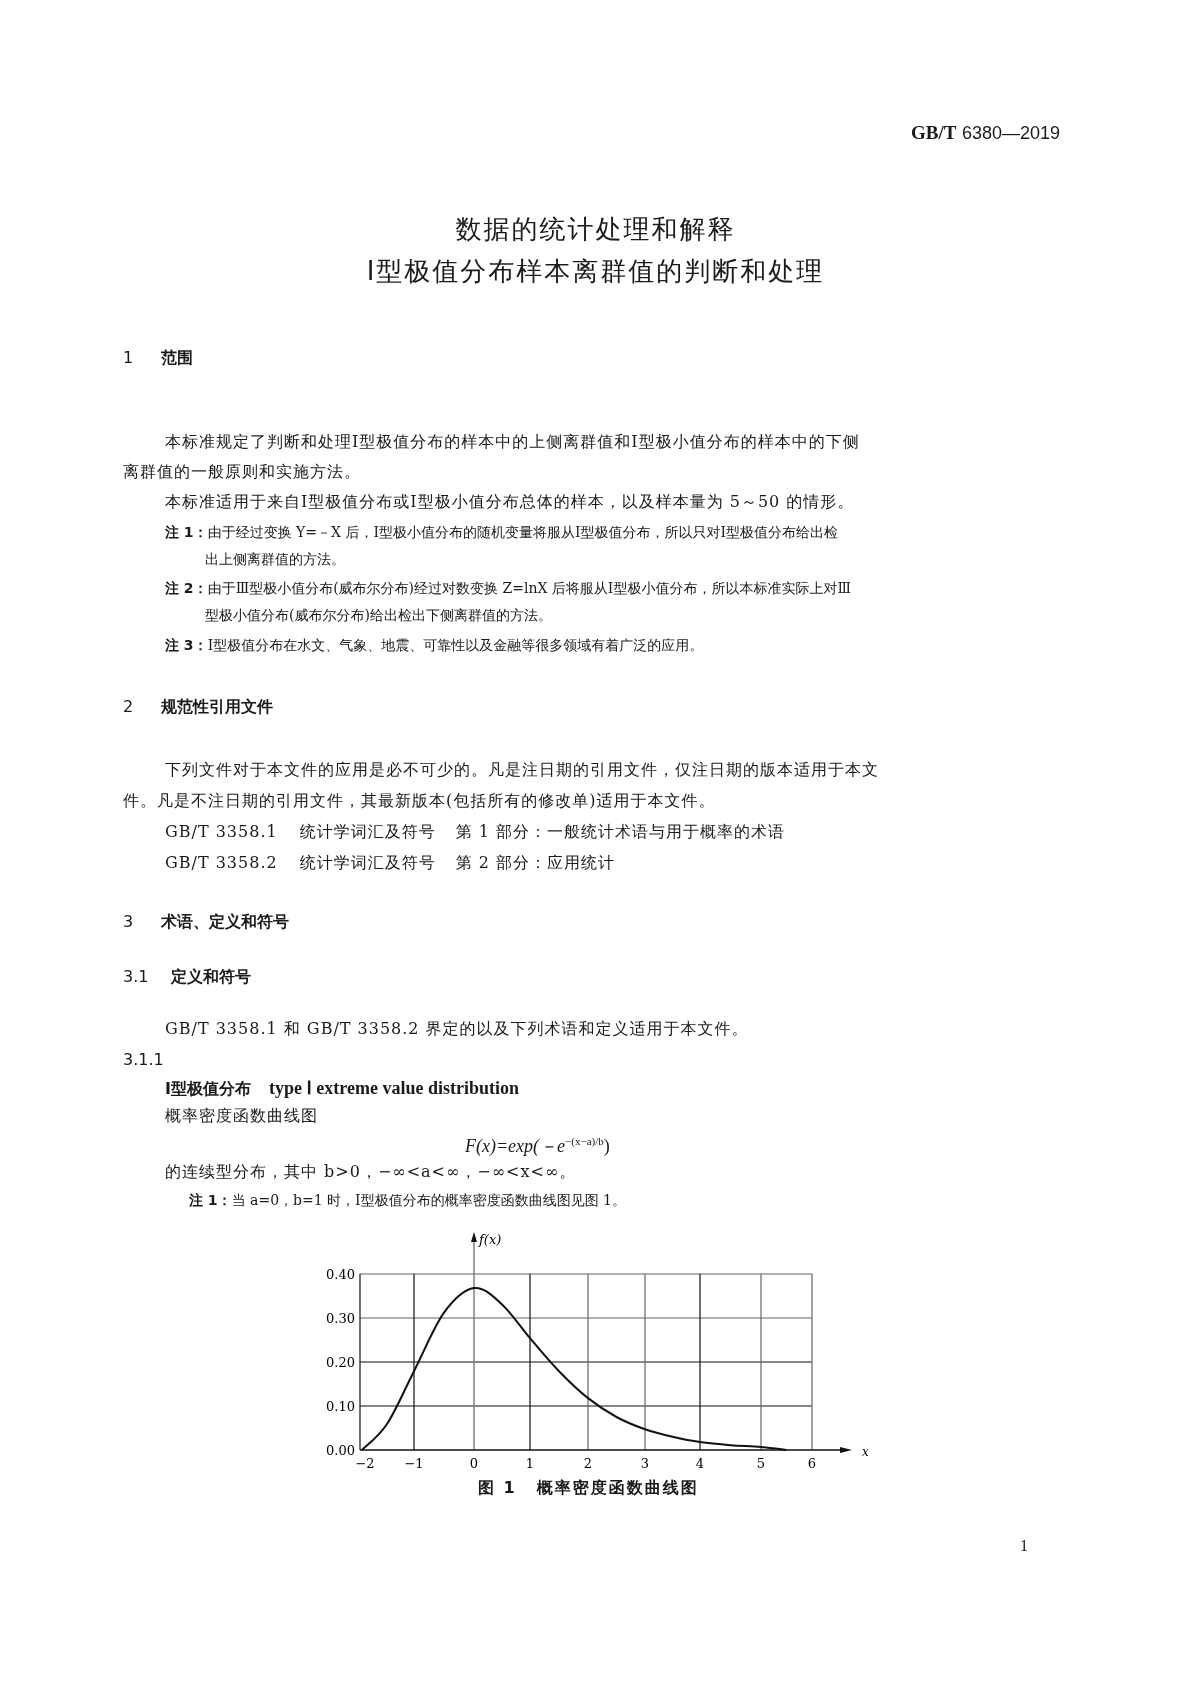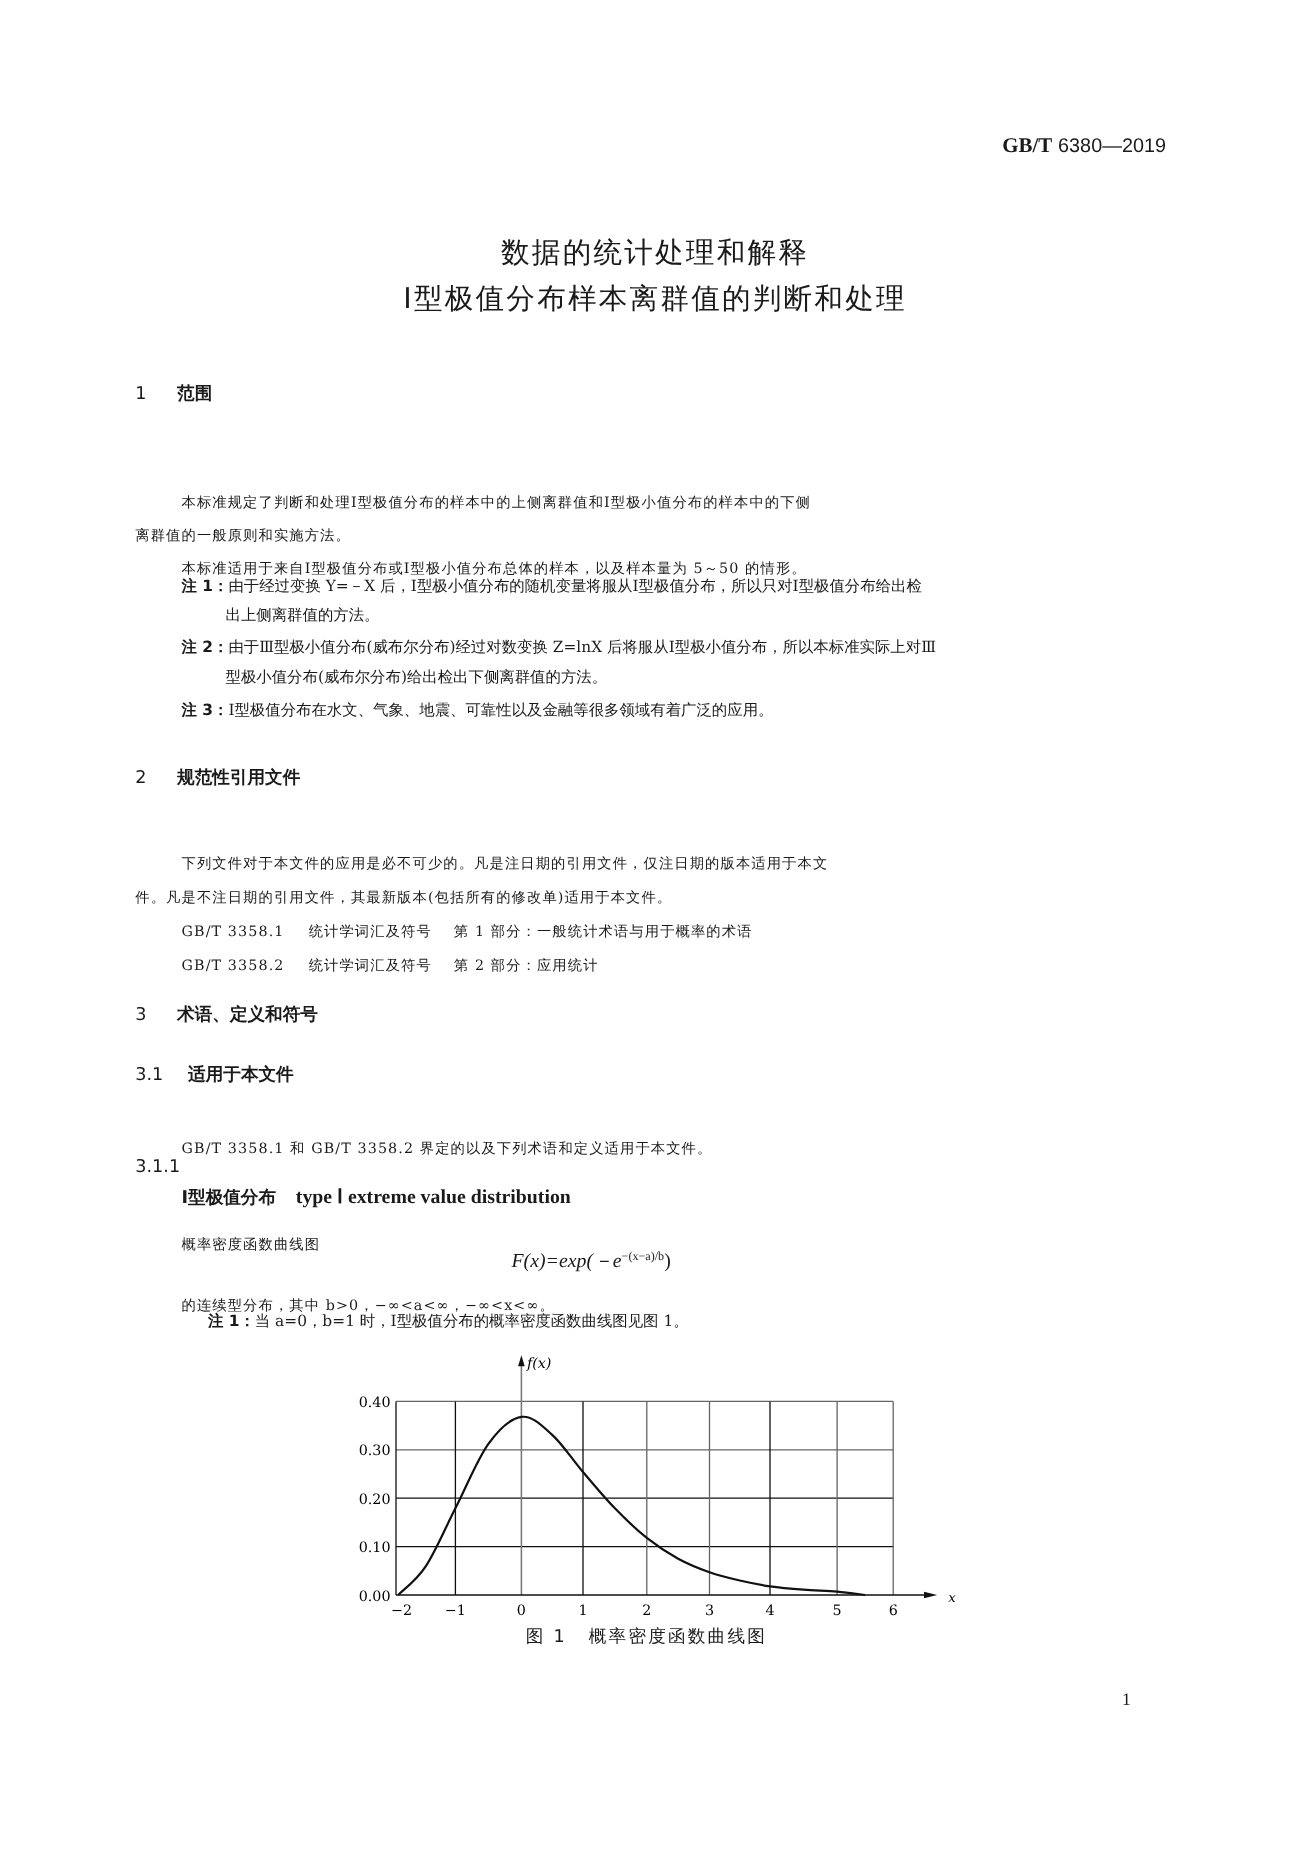--- a/index.html
+++ b/index.html
@@ -6,29 +6,29 @@
   body { width:1191px; height:1684px; position:relative; overflow:hidden;
          font-family:"DejaVu Serif", "Liberation Serif", serif; color:#1a1a1a; }
   .abs { position:absolute; white-space:nowrap; }
   .std-code { right:131px; top:122px; font-size:17px; }
   .std-code .gb { font-family:"Liberation Serif", serif; font-weight:bold; font-size:19px; }
   .std-code .num { font-family:"Liberation Sans", sans-serif; font-size:18px; }
   .title { left:0; width:1191px; text-align:center; font-family:"DejaVu Sans", sans-serif; font-size:26px; letter-spacing:2px; }
   .h1 { font-family:"DejaVu Sans", sans-serif; font-weight:bold; font-size:16px; }
   .h1 .n { display:inline-block; width:38px; font-weight:normal; }
   .h2 .n { width:48px; }
-  .body { font-size:13px; letter-spacing:1px;margin-top:16px; }
+  .body { font-size:16px; letter-spacing:1px; }
   .note { font-size:14px; }
   .note .lbl { font-family:"DejaVu Sans", sans-serif; font-weight:bold; }
   .ital { font-style:italic; }
   .formula { font-family:"Liberation Serif", serif; font-size:18px; }
   .formula sup { font-size:11px; }
   .term-en { font-family:"Liberation Serif", serif; font-weight:bold; font-size:18px; margin-left:18px; }
   .term-zh { font-family:"DejaVu Sans", sans-serif; font-weight:bold; font-size:16px;margin-top:20px; }
-  .caption { font-family:"DejaVu Sans", sans-serif; font-weight:normal; font-size:16px; letter-spacing:2px; }
+  .caption { font-family:"DejaVu Sans", sans-serif; font-weight:bold; font-size:16px; letter-spacing:2px; }
   .pagenum { font-family:"Liberation Serif", serif; font-size:16px; }
   svg text { font-family:"DejaVu Serif", serif; }
 </style>
 </head>
 <body>
 
 <div class="abs std-code">
   <span class="gb">GB/T</span>
   <span class="num">6380—2019</span>
 </div>
@@ -64,21 +64,21 @@
   <span>GB/T 3358.1</span><span style="display:inline-block;width:22px;"></span><span>统计学词汇及符号</span><span style="display:inline-block;width:20px;"></span><span>第 1 部分：一般统计术语与用于概率的术语</span>
 </div>
 <div class="abs body" style="left:165px; top:853px;">
   <span>GB/T 3358.2</span><span style="display:inline-block;width:22px;"></span><span>统计学词汇及符号</span><span style="display:inline-block;width:20px;"></span><span>第 2 部分：应用统计</span>
 </div>
 
 <div class="abs h1" style="left:123px; top:912px;">
   <span class="n">3</span><span>术语、定义和符号</span>
 </div>
 <div class="abs h1 h2" style="left:123px; top:967px;">
-  <span class="n">3.1</span><span>适用于本文件</span>
+  <span class="n">3.1</span><span>定义和符号</span>
 </div>
 <div class="abs body" style="left:165px; top:1019px;">GB/T 3358.1 和 GB/T 3358.2 界定的以及下列术语和定义适用于本文件。</div>
 <div class="abs" style="left:123px; top:1050px; font-family:'DejaVu Sans',sans-serif; font-size:16px;">3.1.1</div>
 <div class="abs" style="left:165px; top:1077px;">
   <span class="term-zh">Ⅰ型极值分布</span><span class="term-en">type Ⅰ extreme value distribution</span>
 </div>
 <div class="abs body" style="left:165px; top:1106px;">概率密度函数曲线图</div>
 <div class="abs formula" style="left:465px; top:1134px;">
   <span class="ital">F(x)=exp(－e</span><sup>−(x−a)/b</sup><span>)</span>
 </div>

